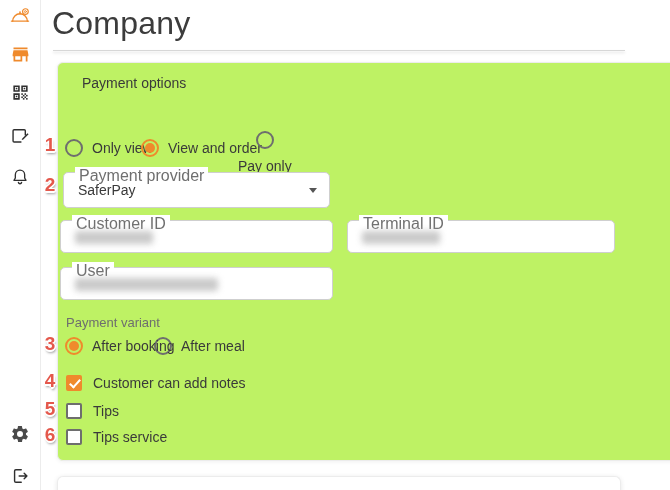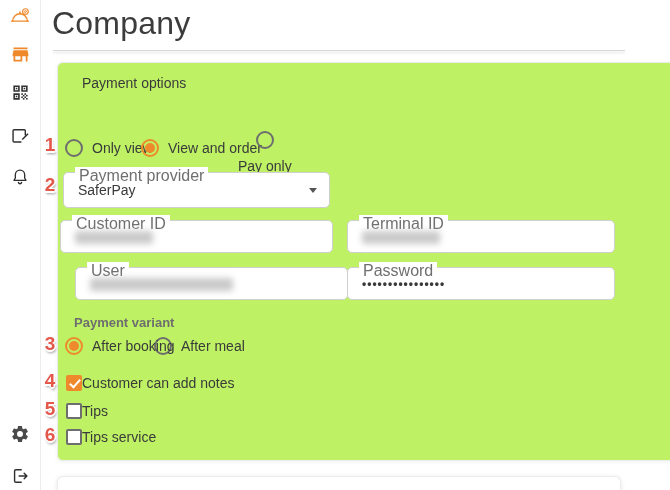--- a/index.html
+++ b/index.html
@@ -24,44 +24,44 @@
   
   .page-title{position:absolute;left:52px;top:5px;font-size:32px;font-weight:400;color:#3c3c3c;letter-spacing:.2px;}
   .top-divider{position:absolute;left:53px;top:50px;width:572px;height:1px;background:#d7d7d7;box-shadow:0 2px 3px rgba(0,0,0,.16);}
   
   .panel{position:absolute;left:57px;top:62px;width:651px;height:399px;background:#bef264;border:1px solid #ececec;border-radius:6px;box-shadow:0 1px 4px rgba(0,0,0,.06);}
   .panel-header{position:absolute;left:0;top:0;width:100%;height:38px;cursor:pointer;}
   .panel-title{position:absolute;left:24px;top:12px;font-size:14px;color:#3a3a3a;}
   .panel-caret{position:absolute;right:16px;top:15px;}
   .section-label{position:absolute;font-size:13px;color:#6e6e6e;}
   .lbl-booking{left:8px;top:52px;}
-  .lbl-payvar{left:16px;top:252px;font-weight:bold;}
+  .lbl-payvar{left:8px;top:252px;}
   
   .radio-opt{position:absolute;display:inline-flex;align-items:center;gap:9px;height:18px;cursor:pointer;}
   .radio{width:18px;height:18px;border:2px solid #6e6e6e;border-radius:50%;position:relative;flex:0 0 auto;}
   .radio.sel{border-color:#EF8A2C;}
   .radio.sel::after{content:"";position:absolute;left:2px;top:2px;width:10px;height:10px;border-radius:50%;background:#EF8A2C;}
   .radio-label{font-size:14px;color:#3a3a3a;white-space:nowrap;}
   .bk1{left:7px;top:76px;} .bk2{left:83px;top:76px;} .bk3{left:180px;top:68px;flex-direction:column;}
   .pv1{left:7px;top:274px;} .pv2{left:96px;top:274px;}
   
   .mat-field{position:absolute;height:33px;border:1px solid #cfcfcf;border-radius:5px;background:#fff;cursor:text;}
   .mat-select{height:36px;cursor:pointer;}
   .notch-label{position:absolute;left:11px;top:-6px;background:#fff;padding:0 4px;font-size:16px;color:#6f6f6f;white-space:nowrap;}
   .field-value{position:absolute;left:14px;top:0;height:100%;display:flex;align-items:center;font-size:14px;color:#3a3a3a;}
   .blur-blob{position:absolute;left:14px;top:10px;height:13px;background:#bdbdbd;border-radius:2px;filter:blur(3px);opacity:.8;}
   .dots{font-size:12px;font-weight:bold;letter-spacing:1px;color:#3a3a3a;}
   .dd-arrow{position:absolute;right:12px;top:15px;width:0;height:0;border-left:4.5px solid transparent;border-right:4.5px solid transparent;border-top:5.5px solid #555;}
   .f-provider{left:5px;top:109px;width:267px;}
   .f-customer{left:2px;top:157px;width:273px;}
   .f-terminal{left:289px;top:157px;width:268px;}
-  .f-user{left:17px;top:204px;width:273px;}
+  .f-user{left:2px;top:204px;width:273px;}
   .f-password{left:289px;top:204px;width:268px;}
   
-  .cb-row{position:absolute;display:inline-flex;align-items:center;height:18px;cursor:pointer;}
+  .cb-row{position:absolute;display:inline-flex;align-items:center;gap:11px;height:18px;cursor:pointer;}
   .cb{width:16px;height:16px;border:2px solid #6e6e6e;border-radius:2px;position:relative;flex:0 0 auto;background:#fff;}
   .cb.checked{background:#EF8A2C;border-color:#EF8A2C;}
   .cb.checked::after{content:"";position:absolute;left:4px;top:0px;width:4px;height:9px;border-right:2px solid #fff;border-bottom:2px solid #fff;transform:rotate(42deg);}
   .cb-label{font-size:14px;color:#3a3a3a;white-space:nowrap;}
   .cb1{left:8px;top:311px;} .cb2{left:8px;top:339px;} .cb3{left:8px;top:365px;}
   
   .ann{position:absolute;left:39px;width:22px;text-align:center;font-size:19px;font-weight:bold;color:#E4584C;
        text-shadow:-1.5px 0 #fff,1.5px 0 #fff,0 -1.5px #fff,0 1.5px #fff,-1px -1px #fff,1px 1px #fff,1px 2.5px 2.5px rgba(0,0,0,.40);}
   .a1{top:134px;} .a2{top:174px;} .a3{top:333px;} .a4{top:370px;} .a5{top:398px;} .a6{top:424px;}
   
@@ -169,24 +169,20 @@
     </div>
     <div class="mat-field f-terminal">
       <span class="notch-label">Terminal ID</span>
       <span class="blur-blob" style="width:78px;"></span>
     </div>
 
     <div class="mat-field f-user">
       <span class="notch-label">User</span>
       <span class="blur-blob" style="width:143px;"></span>
     </div>
-    <div class="mat-field f-password">
-      <span class="notch-label">Password</span>
-      <span class="field-value dots">••••••••••••••••</span>
-    </div>
 
     <div class="section-label lbl-payvar">Payment variant</div>
     <div class="radio-opt pv2">
       <span class="radio"></span>
       <span class="radio-label">After meal</span>
     </div>
     <div class="radio-opt pv1">
       <span class="radio sel"></span>
       <span class="radio-label">After booking</span>
     </div>

